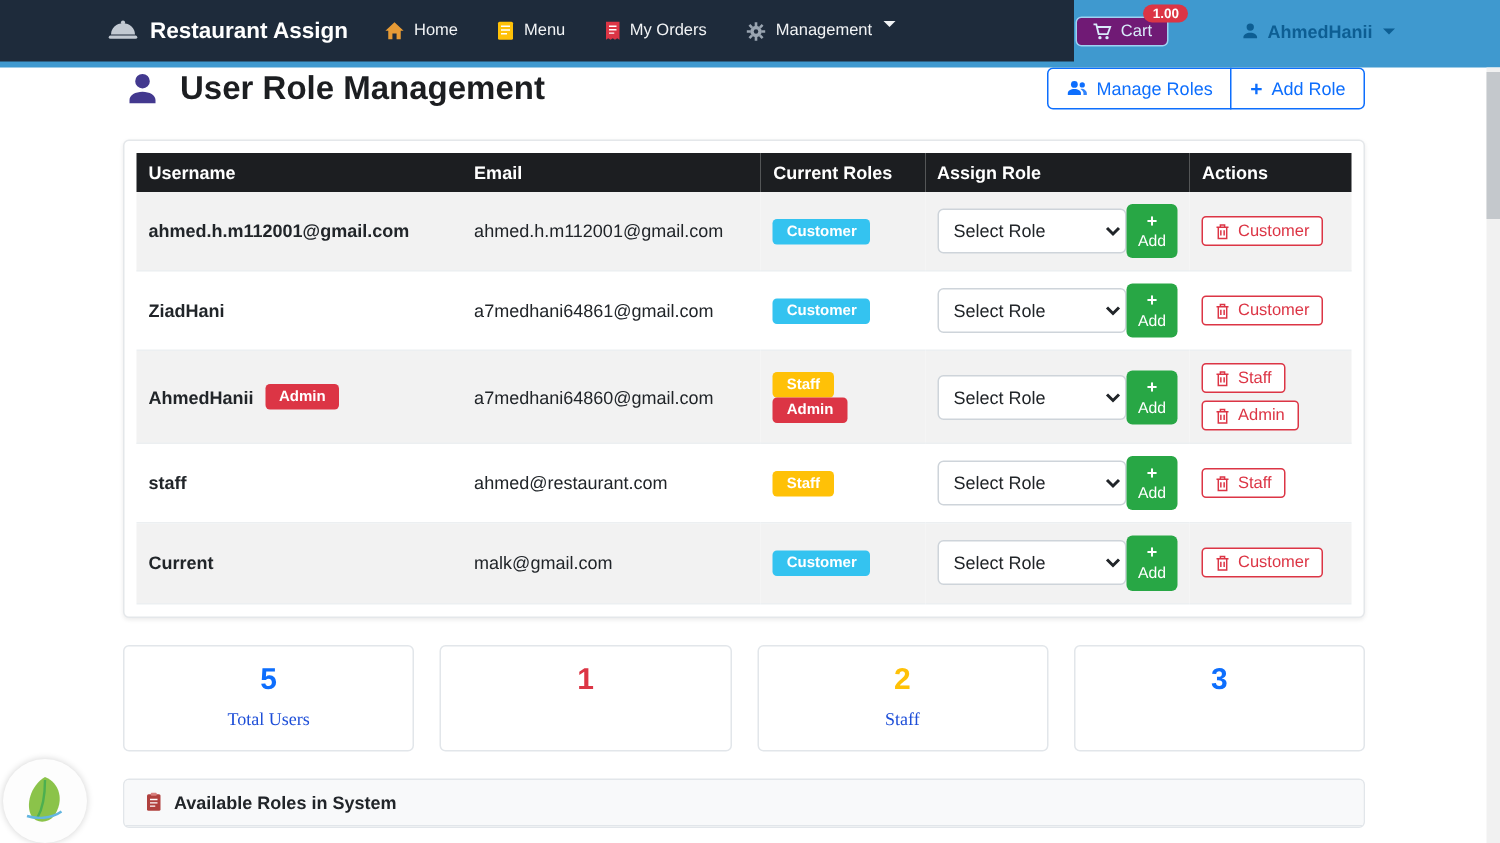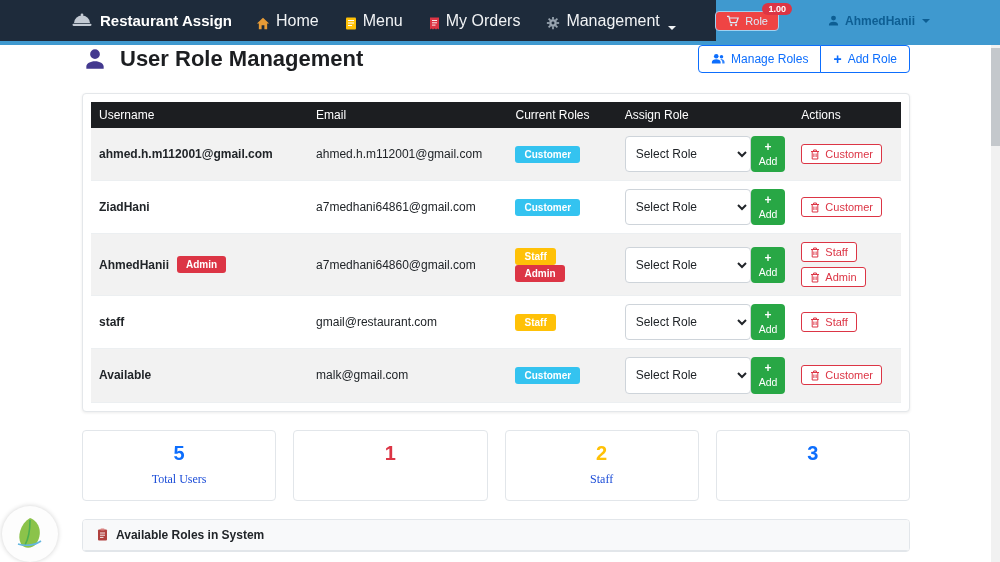--- a/index.html
+++ b/index.html
@@ -9,51 +9,51 @@
     background:#ffffff; font-family:"Liberation Sans", sans-serif; color:#212529;
   }
 
   
   .topbar { position:relative; height:45px; background:#3f99cf; }
   .topbar-dark { position:absolute; left:0; top:0; width:716px; height:41px; background:#1e2b3b; }
   .topbar-content { position:relative; z-index:2; height:41px; display:flex; align-items:center; padding:0 70px 0 72px; }
   .brand { display:flex; align-items:center; gap:8px; cursor:pointer; }
   .brand-text { color:#ffffff; font-size:15px; font-weight:700; }
   .nav-links { display:flex; align-items:center; gap:26px; margin-left:24px; }
-  .nav-link { display:flex; align-items:flex-end; gap:6px; color:#f1f3f5; font-size:16px; cursor:pointer; text-decoration:none; }
+  .nav-link { display:flex; align-items:flex-start; gap:6px; color:#f1f3f5; font-size:11px; cursor:pointer; text-decoration:none; }
   .caret-down { width:0; height:0; border-left:4px solid transparent; border-right:4px solid transparent; border-top:4px solid currentColor; display:inline-block; margin-left:2px; }
   .nav-right { margin-left:auto; display:flex; align-items:center; gap:48px; }
-  .cart-btn { position:relative; background:#ef4444; border:1px solid #9ed2f2; color:#d9ecfa; border-radius:4px; padding:3px 10px; font-size:11px; display:flex; align-items:center; gap:5px; cursor:pointer; font-family:inherit; }
+  .cart-btn { position:relative; background:#701a75; border:1px solid #9ed2f2; color:#d9ecfa; border-radius:4px; padding:3px 10px; font-size:11px; display:flex; align-items:center; gap:5px; cursor:pointer; font-family:inherit; }
   .cart-badge { position:absolute; top:-9px; right:-14px; background:#dc3545; color:#fff; border-radius:8px; font-size:9px; font-weight:700; padding:1px 6px; }
   .user-menu { display:flex; align-items:center; gap:5px; color:#0d5e93; font-size:12px; font-weight:700; cursor:pointer; }
 
   
   .main { width:828px; margin-left:82px; }
   .page-head { display:flex; align-items:center; margin-bottom:20px; }
   .page-title { font-size:22px; font-weight:600; margin:0 0 0 12px; color:#1c1e21; }
   .btn-group { margin-left:auto; display:flex; }
   .btn-outline { background:#fff; border:1px solid #0d6efd; color:#0d6efd; font-size:12px; padding:6px 12px; display:flex; align-items:center; gap:6px; cursor:pointer; font-family:inherit; }
   .btn-group .btn-outline:first-child { border-radius:4px 0 0 4px; }
   .btn-group .btn-outline:last-child { border-radius:0 4px 4px 0; margin-left:-1px; }
   .plus-glyph { font-size:14px; font-weight:700; line-height:1; }
 
   
   .table-card { background:#fff; border:1px solid #e4e7ea; border-radius:4px; box-shadow:0 1px 3px rgba(0,0,0,.08); padding:8px; margin-bottom:18px; }
   table { width:100%; border-collapse:collapse; font-size:12px; }
-  thead th { background:#1c1e21; color:#fff; text-align:left; padding:6px 8px; font-weight:400; font-size:12px; }
+  thead th { background:#1c1e21; color:#fff; text-align:left; padding:6px 8px; font-weight:700; font-size:12px; }
   tbody td { padding:8px; vertical-align:middle; border-bottom:1px solid #eceff1; }
   tr.row-odd { background:#f2f2f2; }
   tr.row-even { background:#ffffff; }
   .uname-wrap { display:flex; align-items:center; gap:8px; }
   .uname { font-weight:700; color:#212529; }
   .badge { display:inline-block; padding:3px 9px; border-radius:3px; color:#fff; font-size:10px; font-weight:700; margin-right:4px; }
   .badge-customer { background:#34c3f0; }
   .badge-staff { background:#ffc107; }
   .badge-admin { background:#dc3545; }
-  .assign-wrap { display:flex; }
+  .assign-wrap { display:flex; align-items:center; }
   select.role-select { width:126px; padding:6px 6px; font-size:12px; border:1px solid #ced4da; border-radius:4px; background:#fff; color:#212529; font-family:inherit; }
   .btn-add { background:#28a745; color:#fff; border:none; border-radius:4px; padding:4px 8px; display:flex; flex-direction:column; align-items:center; line-height:1.25; cursor:pointer; font-family:inherit; }
   .btn-add .plus { font-size:12px; font-weight:700; }
   .btn-add .lbl { font-size:10.5px; }
   .actions-stack { display:flex; flex-direction:column; gap:5px; align-items:flex-start; }
   .btn-del { background:#fff; border:1px solid #dc3545; color:#dc3545; border-radius:3px; padding:3px 8px; font-size:11px; display:inline-flex; align-items:center; gap:5px; cursor:pointer; font-family:inherit; }
 
   
   .stats-row { display:flex; gap:17px; margin-bottom:18px; }
   .stat-card { flex:1; background:#fff; border:1px solid #e2e6ea; border-radius:4px; text-align:center; padding:11px 0 13px; }
@@ -152,21 +152,21 @@
         <span class="cart-badge">1.00</span>
         <span class="icon">
           <svg width="14" height="12" viewBox="0 0 16 14">
               <g fill="none" stroke="#d9ecfa" stroke-width="1.4">
                 <path d="M1 1.5 H3.2 L5 9 H12 L14 3.5 H4"></path>
               </g>
               <circle cx="6" cy="11.8" r="1.3" fill="#d9ecfa"></circle>
               <circle cx="11.5" cy="11.8" r="1.3" fill="#d9ecfa"></circle>
             </svg>
         </span>
-        <span>Role</span>
+        <span>Cart</span>
       </button>
       <div class="user-menu">
         <span class="icon">
           <svg width="13" height="13" viewBox="0 0 16 16">
               <path fill="#0d5e93" d="M8 8a3 3 0 1 0 0-6 3 3 0 0 0 0 6zm0 1.6c-3.1 0-5.6 1.6-5.6 3.6v1h11.2v-1c0-2-2.5-3.6-5.6-3.6z"></path>
             </svg>
         </span>
         <span>AhmedHanii</span>
         <span class="caret-down"></span>
       </div>
@@ -326,21 +326,21 @@
                     </svg>
                   </span>
                 <span>Admin</span>
               </button>
             </div>
           </td>
         </tr>
 
         <tr class="row-even">
           <td><span class="uname">staff</span></td>
-          <td><span>gmail@restaurant.com</span></td>
+          <td><span>ahmed@restaurant.com</span></td>
           <td><span class="badge badge-staff">Staff</span></td>
           <td>
             <div class="assign-wrap">
               <select class="role-select">
                 <option>Select Role</option>
               </select>
               <button class="btn-add">
                 <span class="plus">+</span>
                 <span class="lbl">Add</span>
               </button>
@@ -354,21 +354,21 @@
                       <path d="M1 2.5h8M2.2 2.5v7.5h5.6V2.5M3.6 2.5V1h2.8v1.5M3.9 4.5v3.5M6.1 4.5v3.5"></path>
                     </g>
                   </svg>
                 </span>
               <span>Staff</span>
             </button>
           </td>
         </tr>
 
         <tr class="row-odd">
-          <td><span class="uname">Available</span></td>
+          <td><span class="uname">Current</span></td>
           <td><span>malk@gmail.com</span></td>
           <td><span class="badge badge-customer">Customer</span></td>
           <td>
             <div class="assign-wrap">
               <select class="role-select">
                 <option>Select Role</option>
               </select>
               <button class="btn-add">
                 <span class="plus">+</span>
                 <span class="lbl">Add</span>

